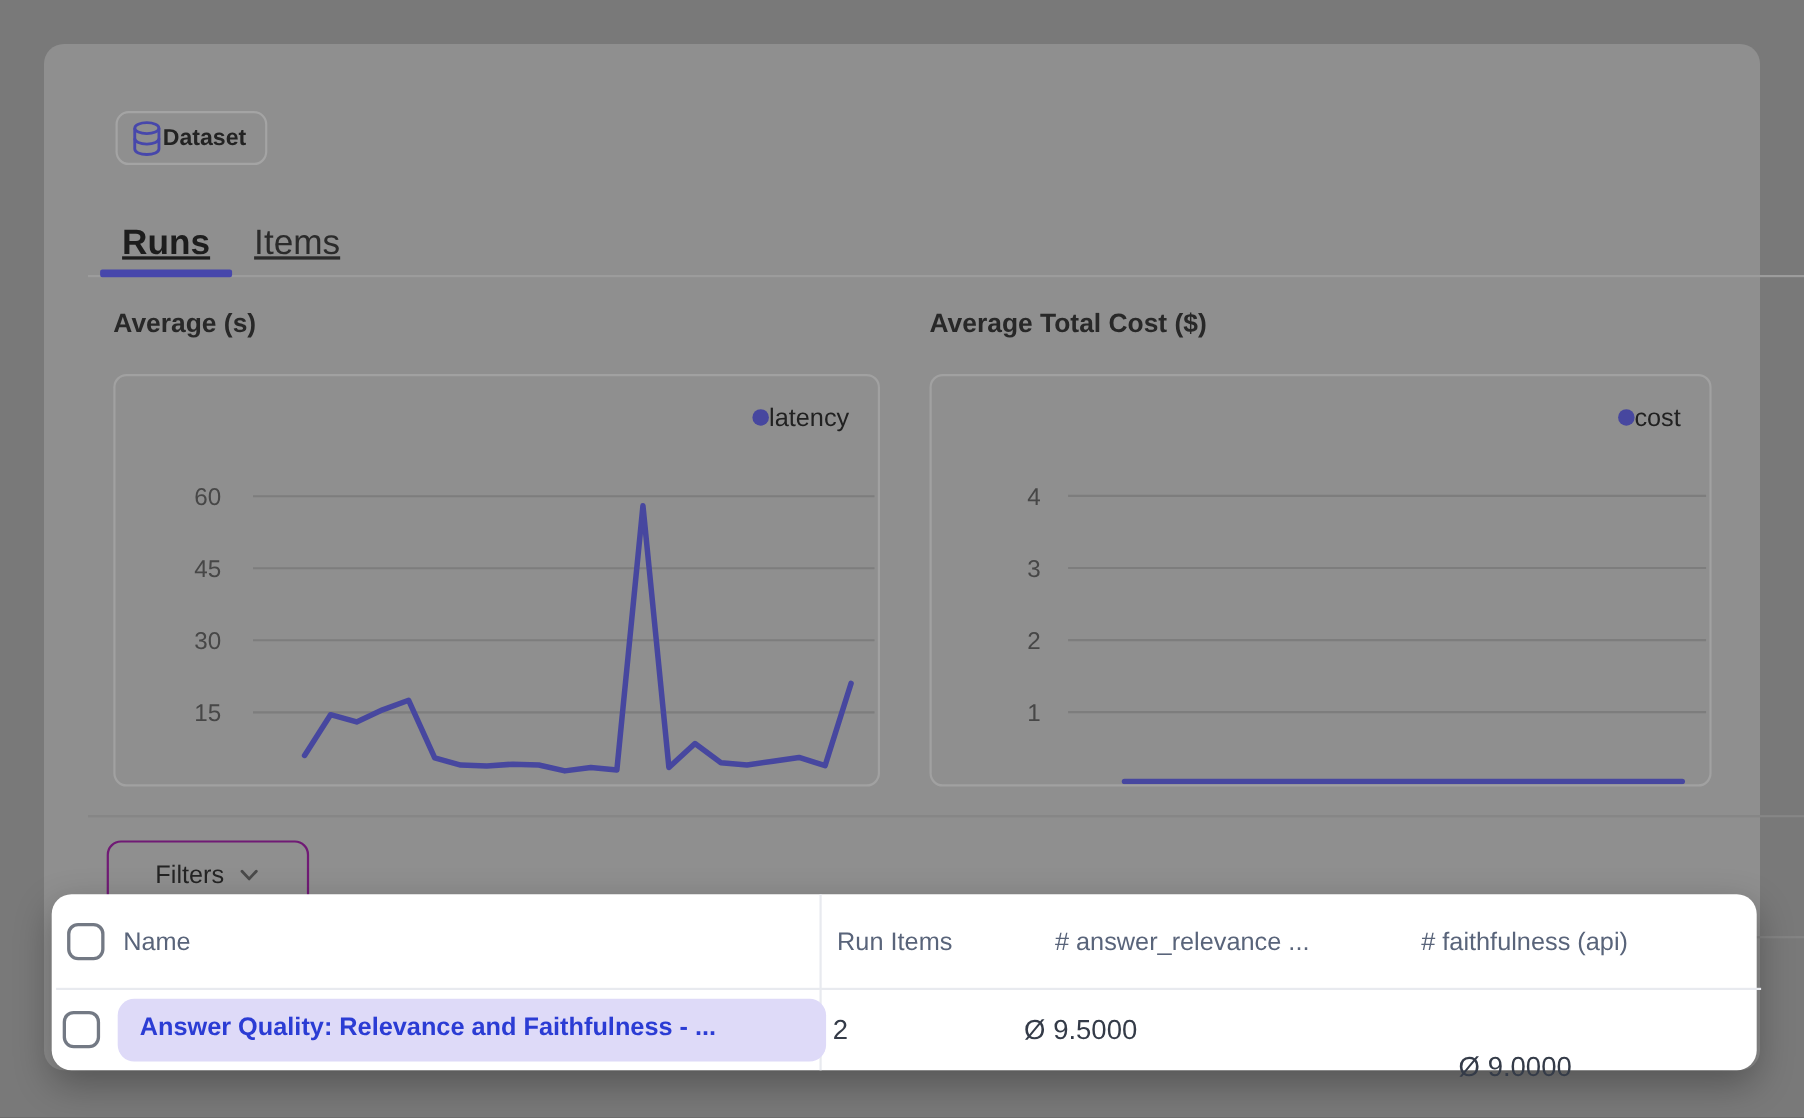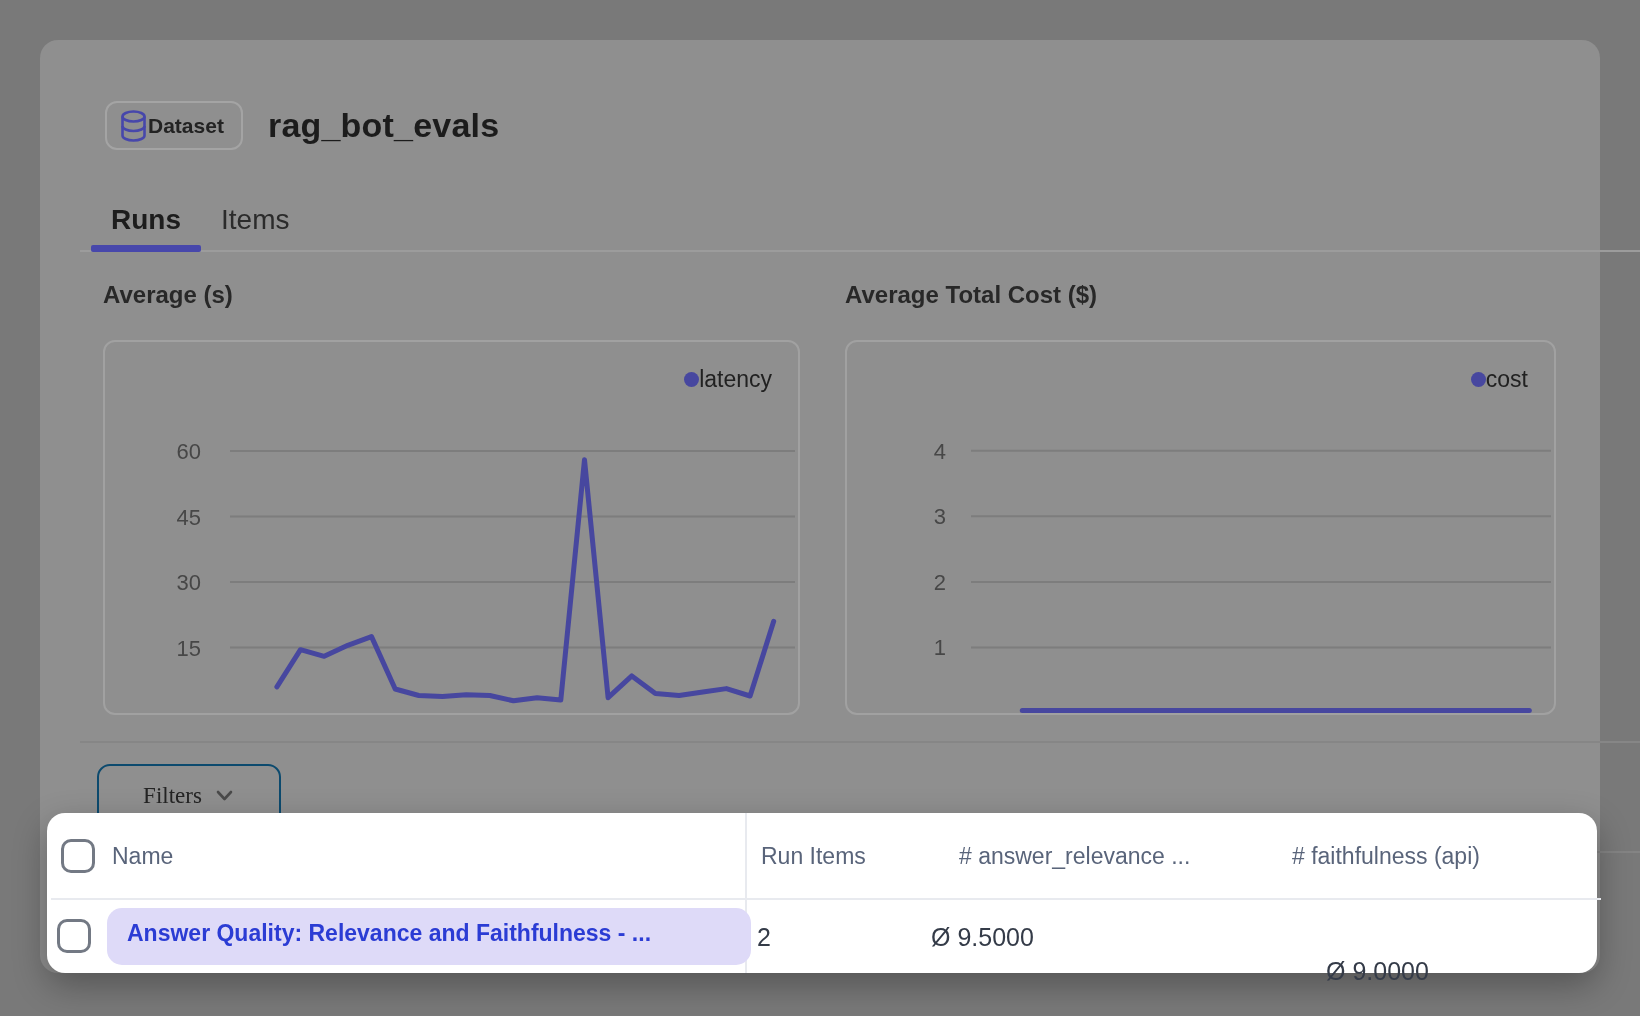--- a/index.html
+++ b/index.html
@@ -24,21 +24,21 @@
     position:absolute;left:228px;top:61px;height:49px;line-height:49px;
     font-size:34px;font-weight:700;color:#1c1c1c;letter-spacing:.2px;
   }
   
   .tabbar{
     position:absolute;left:40px;top:150px;width:1560px;height:62px;
     display:flex;align-items:stretch;padding-left:11px;box-sizing:border-box;
     border-bottom:2px solid #9c9c9c;
   }
   .tab{position:relative;display:flex;align-items:center;justify-content:center;
-    padding:0 20px;font-size:28px;color:#2b2b2b;font-weight:500;cursor:default;}
+    padding:0 20px;font-size:32px;color:#2b2b2b;font-weight:500;cursor:default;text-decoration:underline;}
   .tab.active{color:#1d1d1d;font-weight:700;}
   .tab.active .tab-underline{
     position:absolute;left:0;right:0;bottom:-2px;height:7px;background:#4747ab;border-radius:2px;
   }
   
   .chart-title{position:absolute;top:241px;font-size:24px;font-weight:700;color:#282828;}
   .chart-title.t0{left:63px;}
   .chart-title.t1{left:805px;}
   .chart-panel{
     position:absolute;top:300px;height:375px;border:2px solid #a1a1a1;border-radius:12px;
@@ -52,22 +52,22 @@
     font-size:23px;color:#212121;
   }
   .legend .dot{width:15px;height:15px;border-radius:50%;background:#4747ab;}
   .gridline{stroke:#7d7d7d;stroke-width:2;}
   .tick{fill:#474747;font-size:22px;text-anchor:end;font-family:"Liberation Sans",sans-serif;}
   
   .section-divider{position:absolute;left:40px;top:701px;width:1560px;height:0;border-top:2px solid #868686;}
   .filters-btn{
     position:absolute;left:57px;top:724px;width:184px;height:63px;
     display:flex;align-items:center;justify-content:center;gap:12px;
-    border:2px solid #0c4a6e;border-radius:13px;box-sizing:border-box;
-    font-size:23px;font-weight:500;color:#242424;cursor:pointer;background:transparent;font-family:Liberation Serif, serif;
+    border:2px solid #701a75;border-radius:13px;box-sizing:border-box;
+    font-size:23px;font-weight:500;color:#242424;cursor:pointer;background:transparent;
   }
   .table-top-line{position:absolute;left:40px;top:811px;width:1560px;height:0;border-top:2px solid #848484;}
   
   .table-panel{
     position:absolute;left:47px;top:813px;width:1550px;height:160px;
     background:#ffffff;border-radius:18px;
     box-shadow:0 12px 34px rgba(0,0,0,.30);
   }
   .thead{position:absolute;left:4px;top:0;width:100%;height:87px;border-bottom:2px solid #e8eaef;box-sizing:border-box;}
   .trow{position:absolute;left:0;top:87px;width:100%;height:73px;}
@@ -100,21 +100,20 @@
     <div class="badge">
       <svg width="27" height="32" viewBox="0 0 27 32">
         <g fill="none" stroke="#4747ab" stroke-width="2.6">
           <ellipse cx="13.5" cy="6.5" rx="11" ry="5"></ellipse>
           <path d="M2.5 6.5 V25.5 C2.5 28.3 7.4 30.5 13.5 30.5 C19.6 30.5 24.5 28.3 24.5 25.5 V6.5"></path>
           <path d="M2.5 16 C2.5 18.8 7.4 21 13.5 21 C19.6 21 24.5 18.8 24.5 16"></path>
         </g>
       </svg>
       <span class="badge-label">Dataset</span>
     </div>
-    <div class="page-title">rag_bot_evals</div>
 
     <div class="tabbar">
       <div class="tab active">
         <span>Runs</span>
         <div class="tab-underline"></div>
       </div>
       <div class="tab">
         <span>Items</span>
       </div>
     </div>

